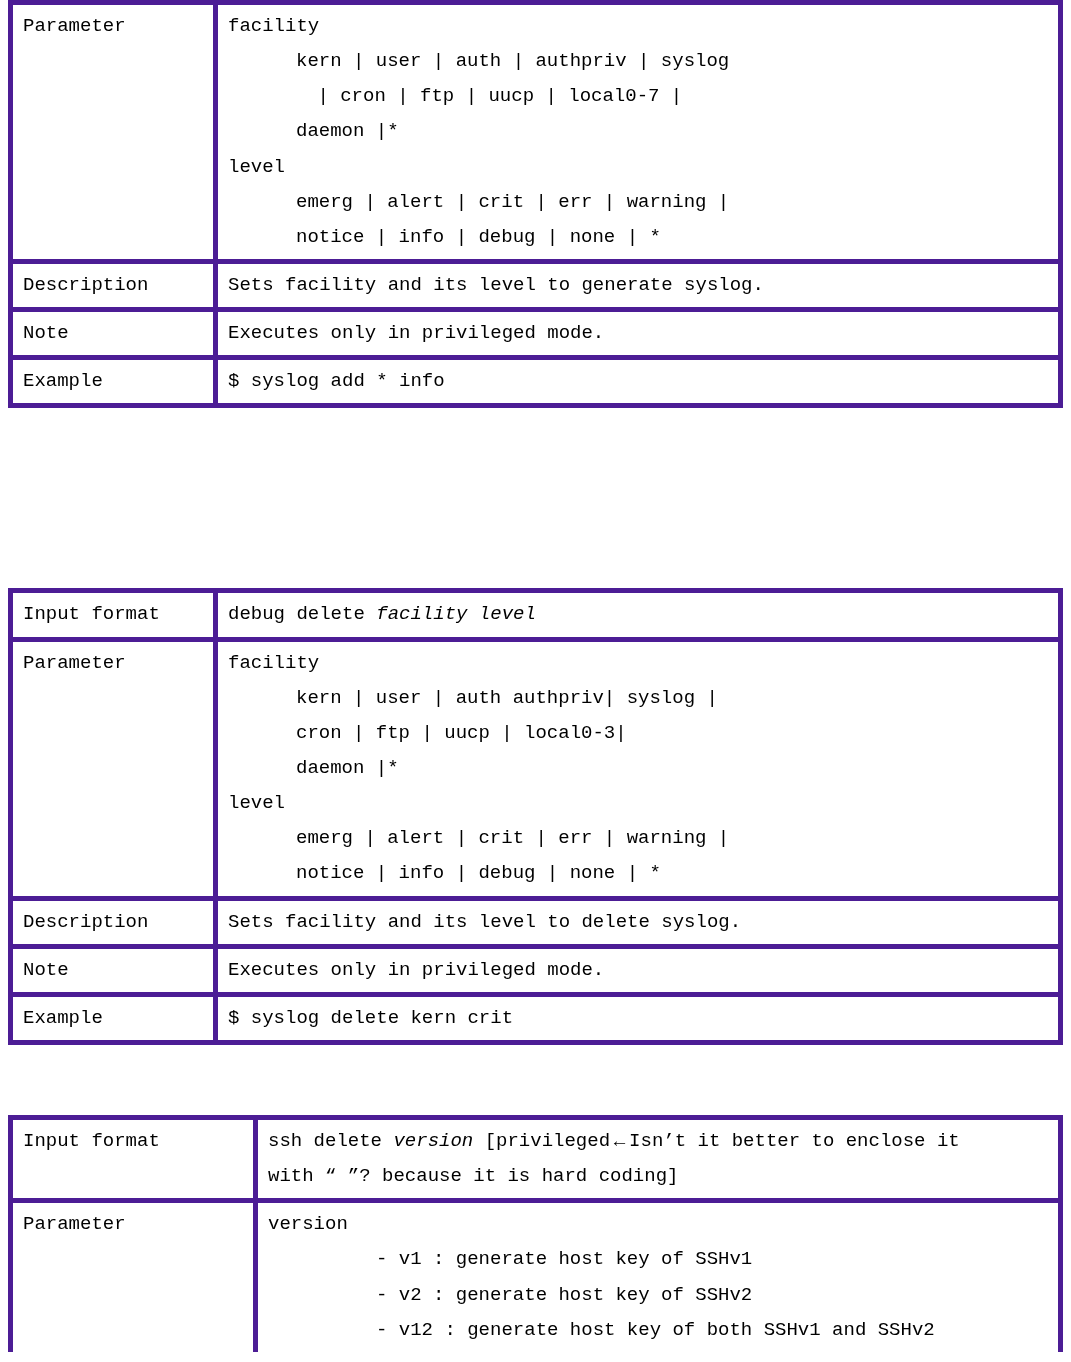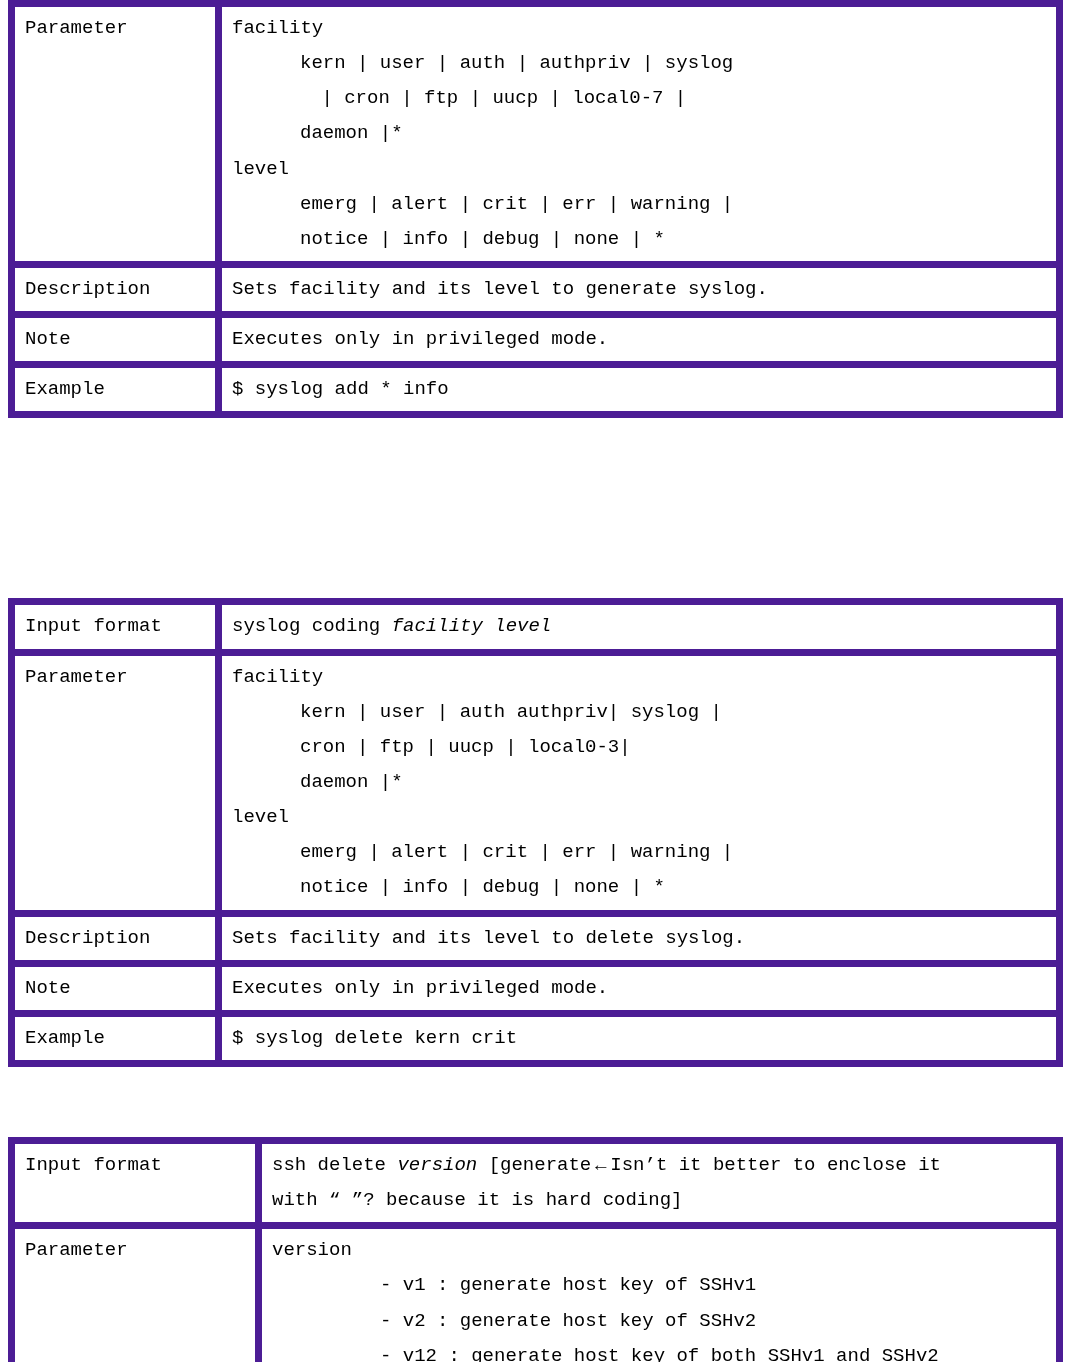--- a/index.html
+++ b/index.html
@@ -15,21 +15,21 @@
     width: 1071px;
     padding: 0 8px 40px 8px;
     box-sizing: border-box;
   }
   table.cmd {
     border-collapse: collapse;
     width: 100%;
     margin-bottom: 0;
   }
   table.cmd td {
-    border: 7px solid #4c1d95;
+    border: 5px solid #4c1d95;
     vertical-align: top;
     padding: 4px 10px 4px 10px;
   }
   table.cmd td.label {
     width: 180px;
   }
   table.cmd.t3 td.label {
     width: 220px;
   }
   .heading {
@@ -85,21 +85,21 @@
 </tbody>
     </table>
 
 <div class="gap-large"></div>
 
 <table class="cmd">
   <tbody>
         <tr>
     <td class="label">Input format</td>
     <td>
-      <span>syslog coding </span><span class="ital">facility level</span>
+      <span>debug delete </span><span class="ital">facility level</span>
     </td>
   </tr>
   <tr>
     <td class="label">Parameter</td>
     <td>
       <span>facility</span>
       <span class="indent1">kern | user | auth authpriv| syslog |</span>
       <span class="indent1">cron | ftp | uucp | local0-3|</span>
       <span class="indent1">daemon |*</span>
       <span>level</span>
@@ -122,21 +122,21 @@
 </tbody>
     </table>
 
 <div class="gap-med"></div>
 
 <table class="cmd t3">
   <tbody>
         <tr>
     <td class="label">Input format</td>
     <td>
-      <span> ssh delete </span><span class="ital">version</span><span> [generate</span><span class="arrow">←</span><span>Isn’t it better to enclose it</span><br>
+      <span> ssh delete </span><span class="ital">version</span><span> [privileged</span><span class="arrow">←</span><span>Isn’t it better to enclose it</span><br>
       <span>with “ ”? because it is hard coding]</span>
     </td>
   </tr>
   <tr>
     <td class="label" style="border-bottom:none">Parameter</td>
     <td style="border-bottom:none">
       <span>version</span>
       <span class="indent2">- v1 : generate host key of SSHv1</span>
       <span class="indent2">- v2 : generate host key of SSHv2</span>
       <span class="indent2">- v12 : generate host key of both SSHv1 and SSHv2</span>

